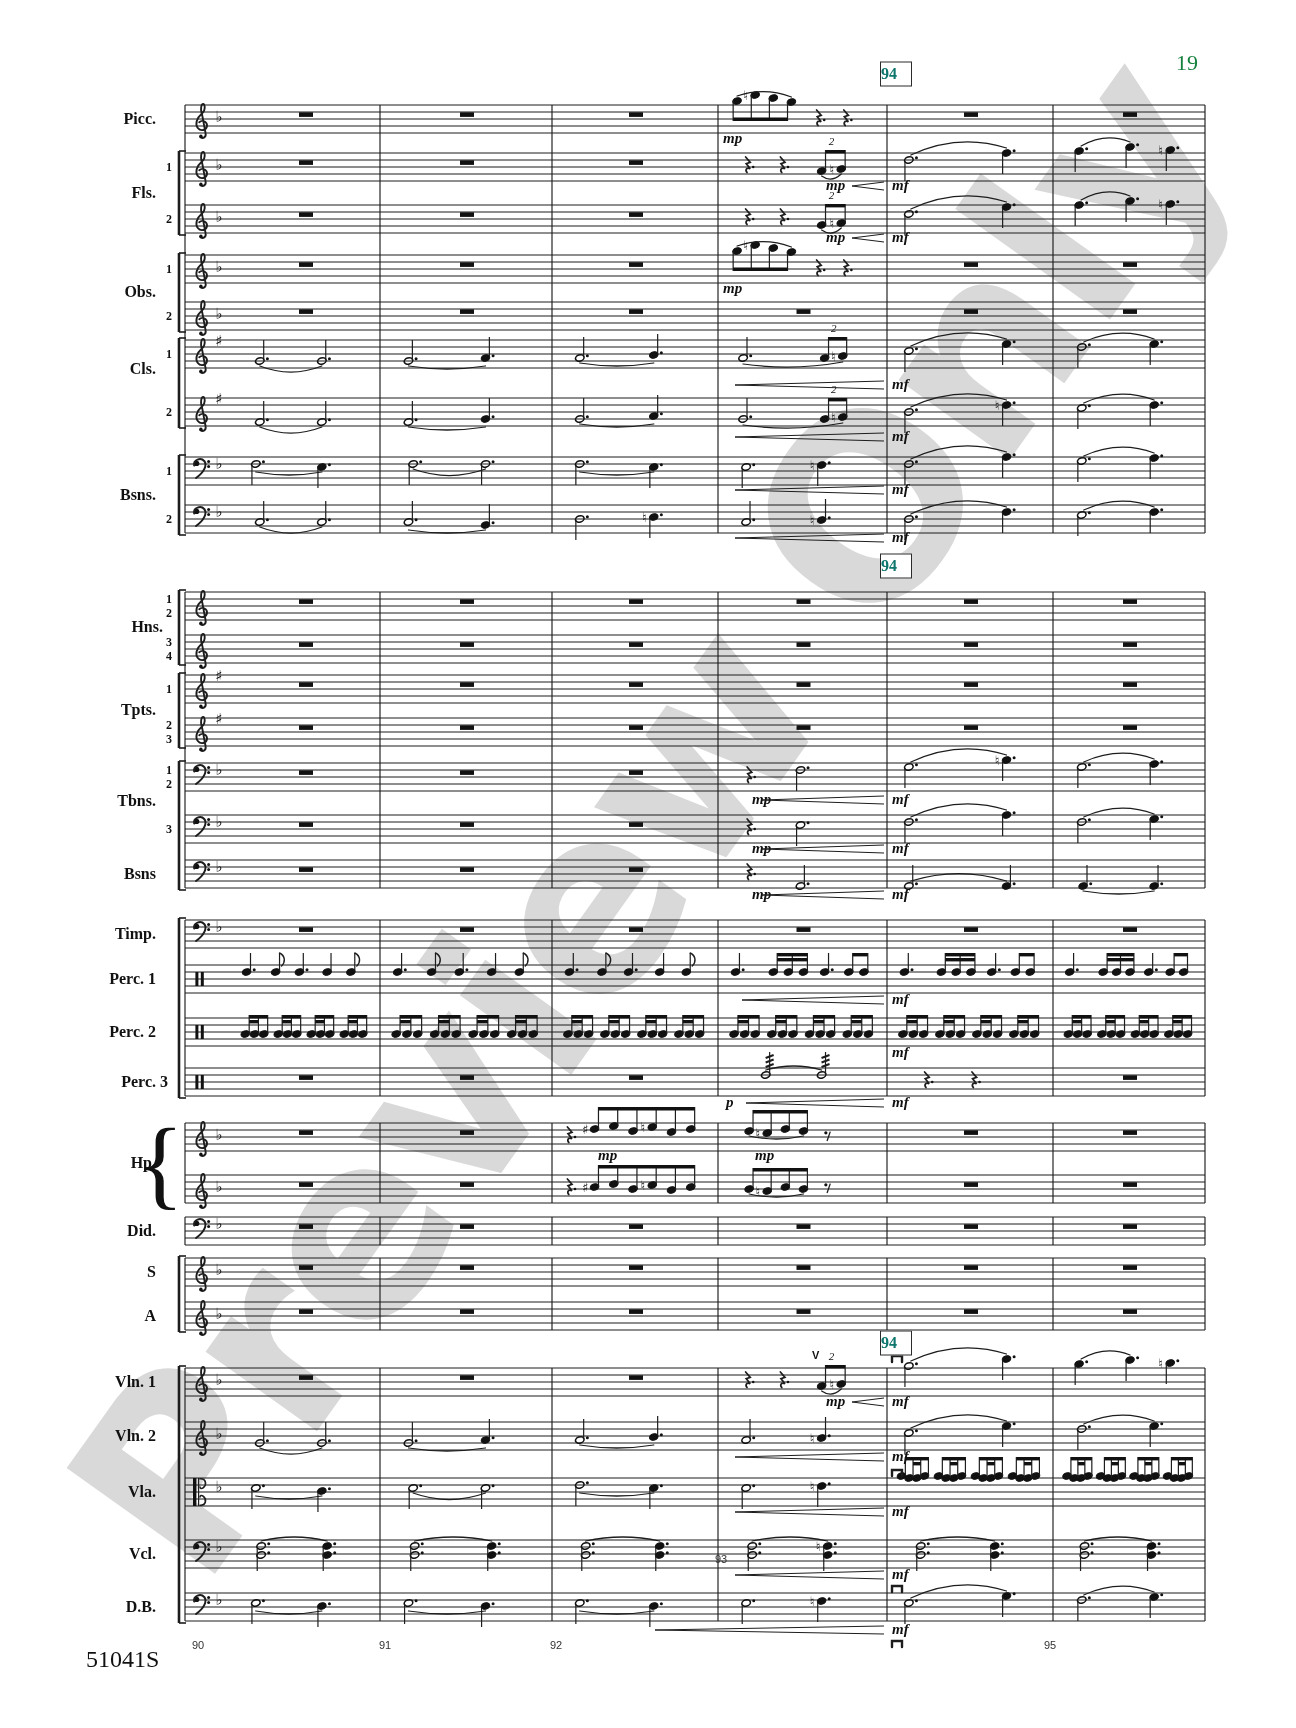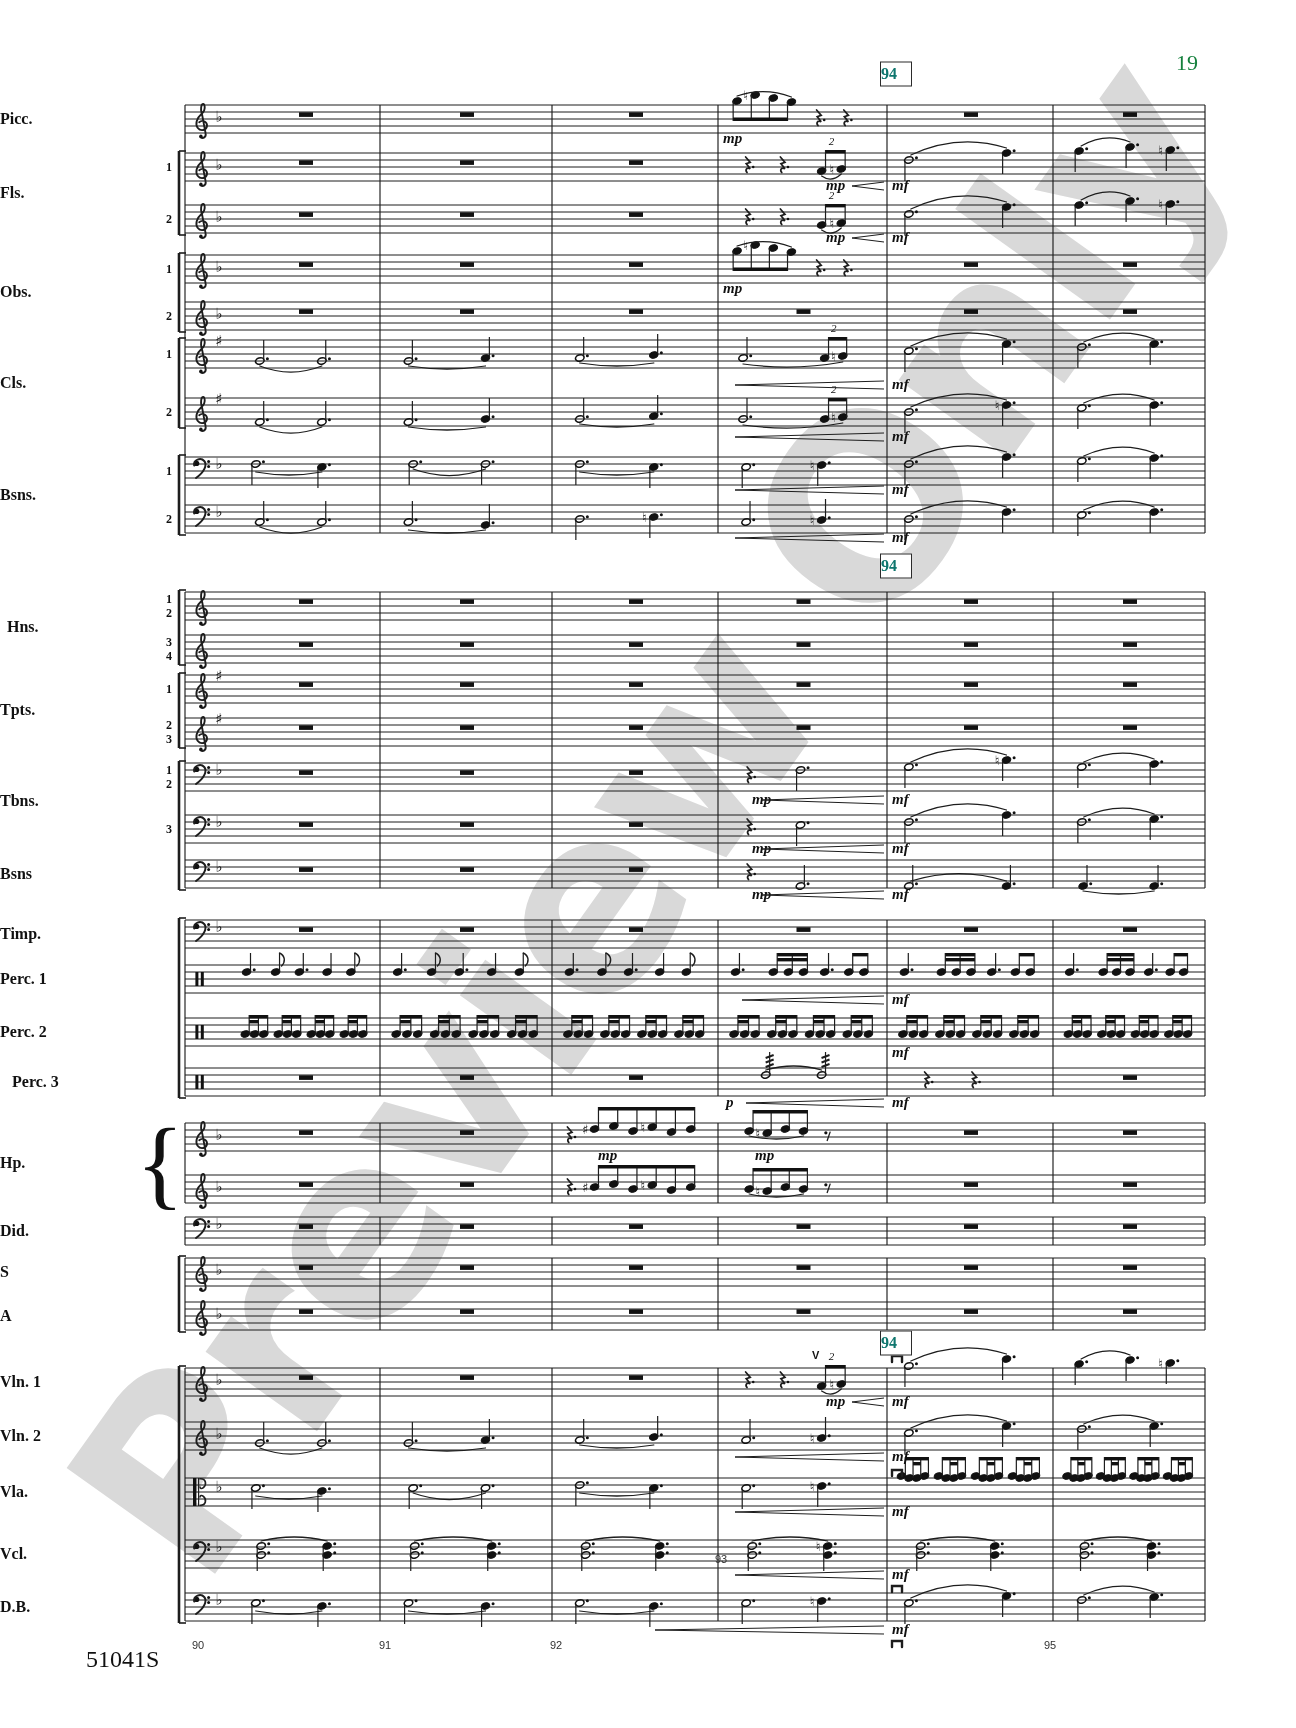--- a/index.html
+++ b/index.html
@@ -5,21 +5,21 @@
   html,body{margin:0;padding:0;background:#888}
   .page{position:relative;width:1296px;height:1728px;background:#fff;overflow:hidden;
         font-family:"Liberation Serif",serif;margin:0 auto}
   .watermark{position:absolute;left:648px;top:818px;z-index:0;white-space:nowrap;
         transform:translate(-50%,-50%) rotate(-54.5deg);
         font:700 250px "DejaVu Sans",sans-serif;letter-spacing:-6px;color:#d9d9d9}
   svg#score{position:absolute;left:0;top:0;z-index:1}
   .layer{position:absolute;left:0;top:0;width:100%;height:100%;z-index:2;pointer-events:none}
   .pgnum{position:absolute;left:1176px;top:50px;font:22px "Liberation Serif",serif;color:#15803d}
   .catalog{position:absolute;left:86px;top:1646px;font:24px "Liberation Serif",serif;color:#111}
-  .ilabel{position:absolute;left:0;width:156px;
+  .ilabel{position:absolute;left:0;width:156px;text-align:right;
         font:700 16px "Liberation Serif",serif;color:#111;transform:translateY(-50%)}
   .inum{position:absolute;left:161px;width:16px;text-align:center;
         font:700 12px "Liberation Serif",serif;color:#111;transform:translateY(-50%)}
   .mnum{position:absolute;font:11px "Liberation Sans",sans-serif;color:#333;transform:translateX(-50%)}
   .rehearsal{position:absolute;width:30px;height:23px;background:#fff;border:1.4px solid #2b2b2b;
         font:700 16px "Liberation Serif",serif;color:#0f766e;line-height:22px;
         transform:translate(-50%,-50%)}
 </style>
 </head>
 <body>
@@ -1499,21 +1499,21 @@
       <line x1="655" y1="1630" x2="884" y2="1634" stroke="#1d1d1d" stroke-width="1"></line>
       <path d="M892,1362 L892,1356 L902,1356 L902,1362" fill="none" stroke="#1d1d1d" stroke-width="2.4" stroke-linecap="round"></path>
       <path d="M892,1476 L892,1470 L902,1470 L902,1476" fill="none" stroke="#1d1d1d" stroke-width="2.4" stroke-linecap="round"></path>
       <path d="M892,1592 L892,1586 L902,1586 L902,1592" fill="none" stroke="#1d1d1d" stroke-width="2.4" stroke-linecap="round"></path>
       <path d="M892,1647 L892,1641 L902,1641 L902,1647" fill="none" stroke="#1d1d1d" stroke-width="2.4" stroke-linecap="round"></path>
     </svg>
   <div class="layer" id="labels-layer">
       <div class="ilabel" style="top: 119px;">Picc.</div>
       <div class="ilabel" style="top: 193px;">Fls.</div>
       <div class="ilabel" style="top: 292px;">Obs.</div>
-      <div class="ilabel" style="top: 383px;">Cls.</div>
+      <div class="ilabel" style="top: 369px;">Cls.</div>
       <div class="ilabel" style="top: 495px;">Bsns.</div>
       <div class="ilabel" style="top: 627px; padding-left: 7px;">Hns.</div>
       <div class="ilabel" style="top: 710px;">Tpts.</div>
       <div class="ilabel" style="top: 801px;">Tbns.</div>
       <div class="ilabel" style="top: 874px;">Bsns</div>
       <div class="ilabel" style="top: 934px;">Timp.</div>
       <div class="ilabel" style="top: 979px;">Perc. 1</div>
       <div class="ilabel" style="top: 1032px;">Perc. 2</div>
       <div class="ilabel" style="top: 1082px; padding-left: 12px;">Perc. 3</div>
       <div class="ilabel" style="top: 1163px;">Hp.</div>

